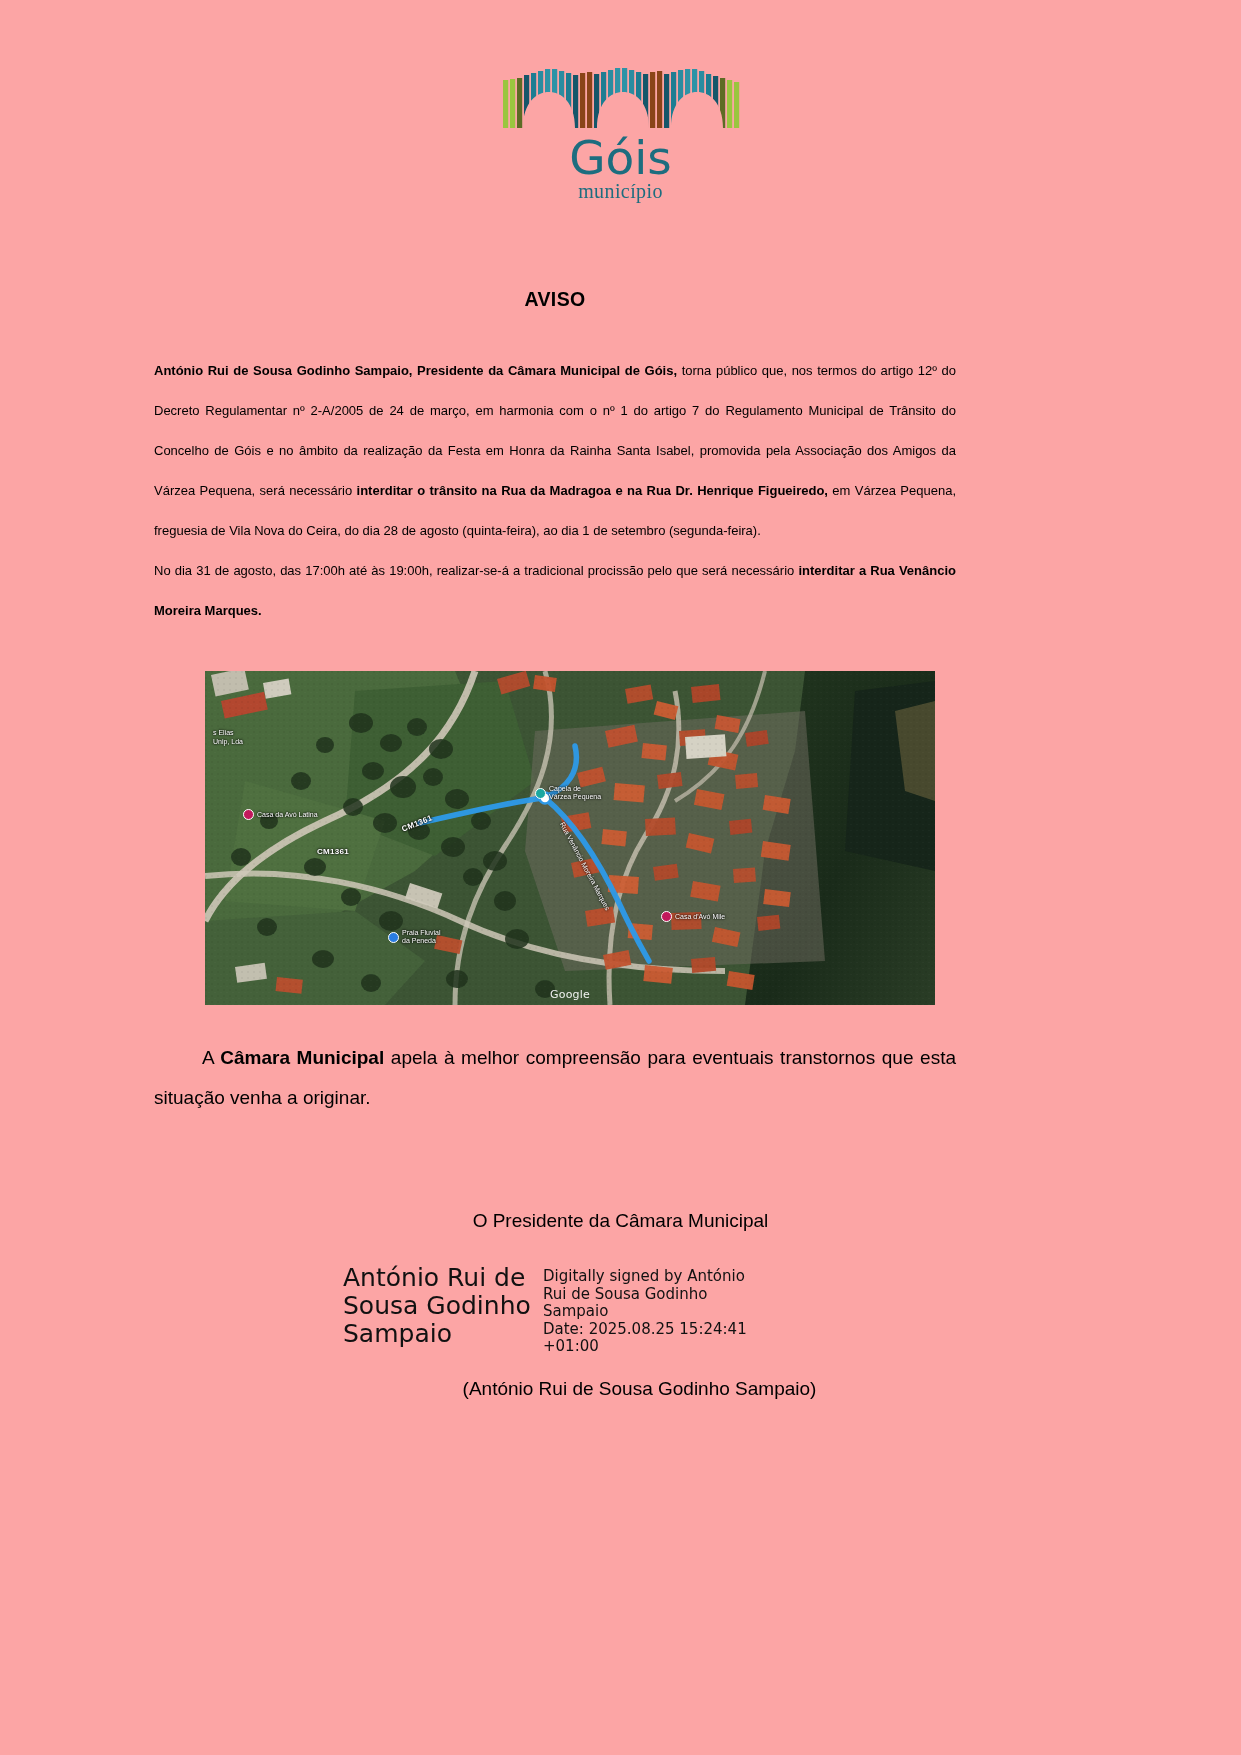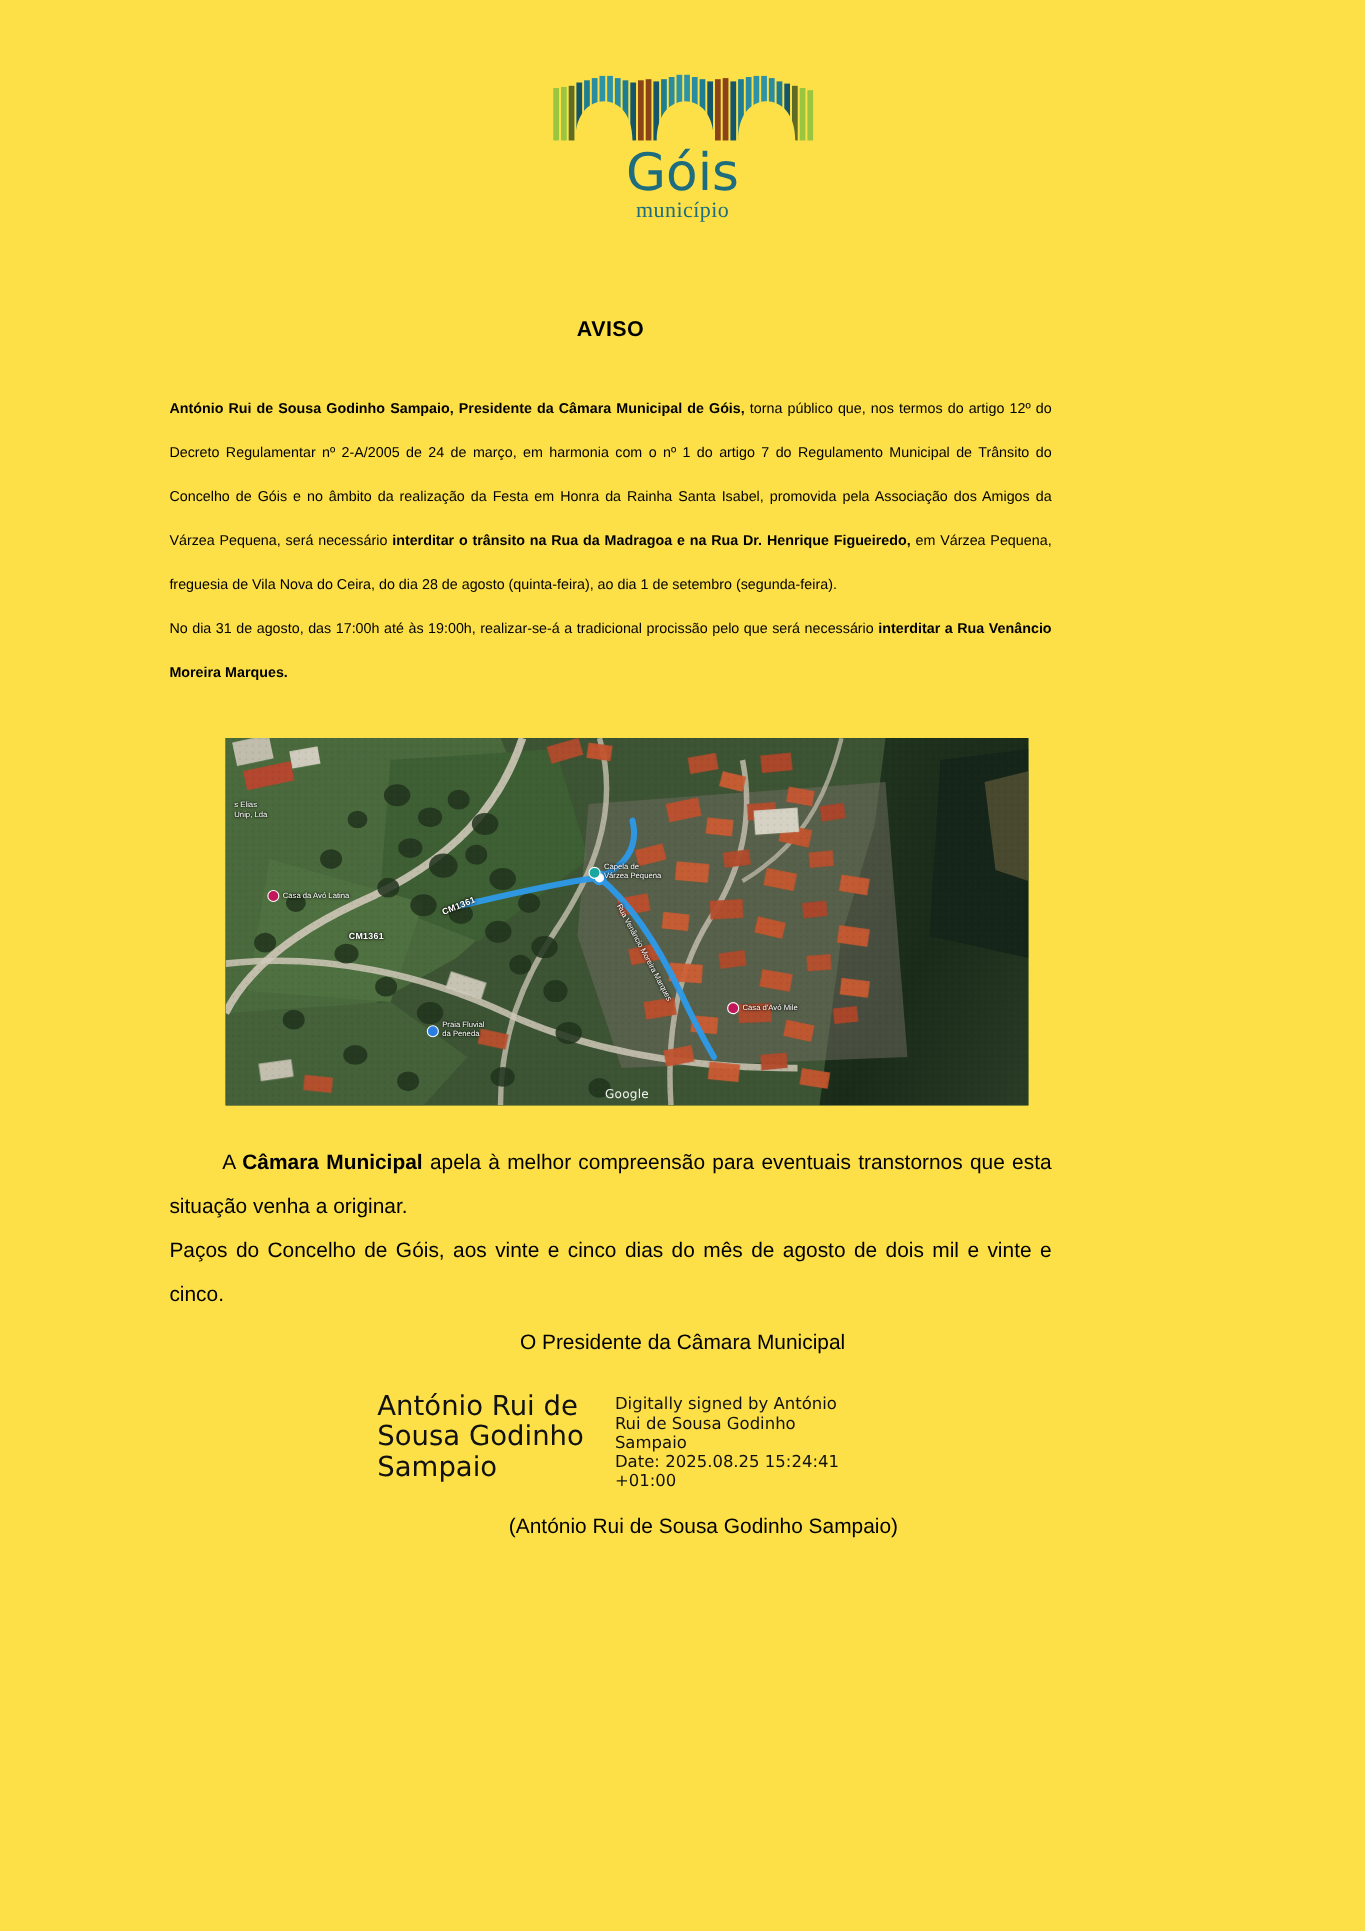--- a/index.html
+++ b/index.html
@@ -10,21 +10,21 @@
   }
   body {
     font-family: "Liberation Sans", sans-serif;
     color: #000000;
   }
   .page {
     position: relative;
     width: 1241px;
     height: 1755px;
     margin: 0 auto;
-    background: #fde047;
+    background: #fca5a5;
     overflow: hidden;
     box-sizing: border-box;
   }
 
   
   .logo-block {
     position: absolute;
     left: 0;
     right: 0;
     top: 62px;
@@ -174,21 +174,21 @@
   }
 
   
   .sig-block {
     position: absolute;
     left: 343px;
     top: 1264px;
     width: 560px;
     display: flex;
     align-items: flex-start;
-    gap: 20px;
+    gap: 4px;
   }
   .sig-name {
     font-family: "DejaVu Sans", sans-serif;
     font-size: 25px;
     line-height: 28px;
     color: #111111;
     width: 196px;
     flex: none;
   }
   .sig-meta {
@@ -438,21 +438,20 @@
 da Peneda</span>
       </div>
 
       <span class="google-wm">Google</span>
     </div>
   </div>
 
   <div class="closing">
     <p class="indent"><span>A </span><span class="b">Câmara Municipal</span><span> apela à melhor compreensão para eventuais transtornos que esta situação venha a originar.</span></p>
 
-    <p>Paços do Concelho de Góis, aos vinte e cinco dias do mês de agosto de dois mil e vinte e cinco.</p>
   </div>
 
   <div class="presidente-line">O Presidente da Câmara Municipal</div>
 
   <div class="sig-block">
     <div class="sig-name">António Rui de Sousa Godinho Sampaio</div>
     <div class="sig-meta">
       <div>Digitally signed by António</div>
       <div>Rui de Sousa Godinho</div>
       <div>Sampaio</div>

